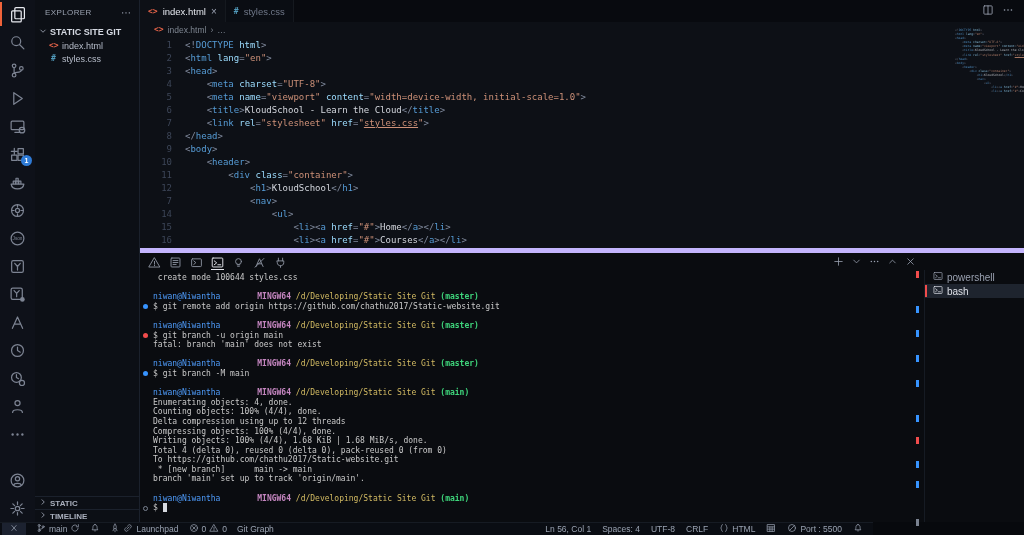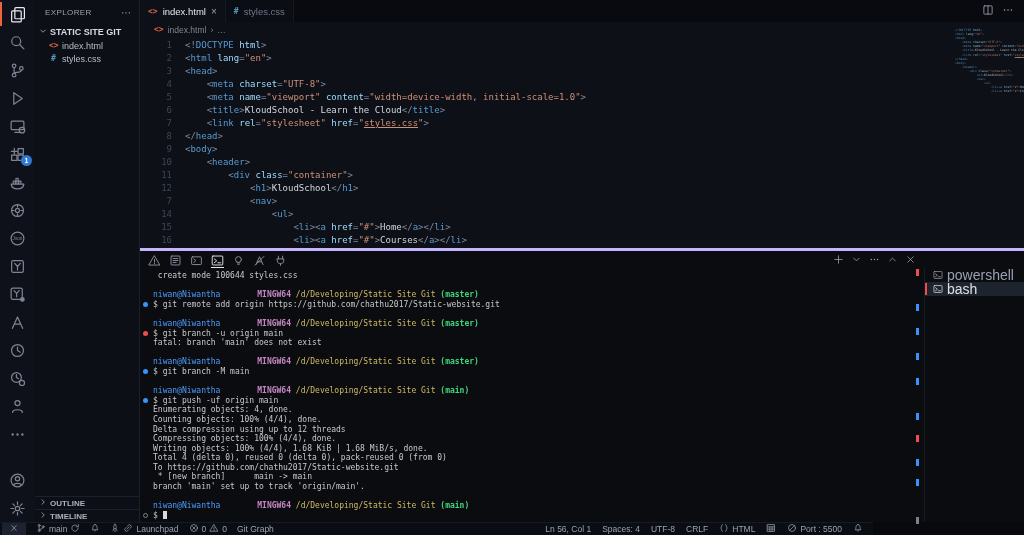--- a/index.html
+++ b/index.html
@@ -42,41 +42,41 @@
   .editor-code { position:absolute; left:0; top:39px; right:70px; bottom:0; font-family:"DejaVu Sans Mono", monospace; font-size:9px; cursor:text; }
   .code-line { height:13px; line-height:13px; white-space:pre; display:flex; }
   .code-line .ln { width:32px; text-align:right; color:#3d4658; flex:0 0 auto; }
   .code-line .lc { padding-left:13px;text-align:center; }
   .tk-p { color:#808a9d; } .tk-t { color:#569cd6; } .tk-a { color:#9cdcfe; }
   .tk-s { color:#ce9178; } .tk-x { color:#d4d7de; } .tk-w { color:#d4d7de; }
   .tk-us { color:#ce9178; text-decoration:underline; }
   .minimap { position:absolute; right:14px; top:28px; width:55px; font-family:"DejaVu Sans Mono", monospace; font-size:3px; line-height:4.1px; white-space:pre; opacity:.8; cursor:pointer; }
 
   
-  .panel { position:absolute; left:140px; top:248px; right:0; height:274px; background:#0a0c10; border-top:3px solid #c4b5fd; }
+  .panel { position:absolute; left:140px; top:248px; right:0; height:274px; background:#0a0c10; border-top:5px solid #c4b5fd; }
   .panel-header { position:absolute; left:0; top:0; right:0; height:17px; display:flex; align-items:center; padding-left:8px; gap:8px; color:#8a919e; }
   .ph-icon { position:relative; width:13px; height:13px; cursor:pointer; }
   .ph-icon svg { width:13px; height:13px; }
   .ph-icon.active { color:#e6e8ee; }
   .ph-icon.active::after { content:""; position:absolute; left:0; right:0; bottom:-2px; height:1px; background:#e6e8ee; }
   .panel-actions { margin-left:auto; display:flex; align-items:center; gap:7px; padding-right:108px; color:#9aa1b0; }
   .panel-actions svg { width:11px; height:11px; cursor:pointer; }
   .terminal { position:absolute; left:0; top:20px; width:778px; bottom:2px; font-family:"DejaVu Sans Mono", monospace; font-size:8px; color:#c9c9c9; cursor:text; }
   .term-line { position:relative; height:9.6px; line-height:9.6px; white-space:pre; padding-left:13px; }
   .tm-u { color:#4e9bfa; font-weight:normal; } .tm-m { color:#c586c0; font-weight:bold;padding-left:32px; }
   .tm-y { color:#d3bb63; font-weight:normal; } .tm-g { color:#3fd67c; font-weight:bold; }
   .tm-w { color:#c9c9c9; }
   .deco { position:absolute; left:3px; top:2.3px; width:5px; height:5px; border-radius:50%; }
   .deco.b { background:#3794ff; } .deco.r { background:#f14c4c; }
   .deco.o { background:transparent; border:1px solid #7a8materia08; border:1px solid #7a8290; }
   .cursor-block { display:inline-block; width:4.8px; height:8.6px; background:#d7dae0; vertical-align:-1.5px; }
   .term-ruler { position:absolute; left:775px; top:0; bottom:0; width:5px; }
   .term-ruler i { position:absolute; left:1px; width:3px; height:7px; display:block; }
   .termlist { position:absolute; left:784px; top:17px; right:0; bottom:0; border-left:1px solid #161b23; }
-  .tl-row { position:relative; height:14px; display:flex; align-items:center; gap:4px; padding-left:8px; font-size:14px; color:#9aa1b0; cursor:pointer; }
+  .tl-row { position:relative; height:14px; display:flex; align-items:center; gap:4px; padding-left:8px; font-size:10px; color:#9aa1b0; cursor:pointer; }
   .tl-row.active { background:#1e242e; color:#dde0e7; }
   .tl-row.err::before { content:""; position:absolute; left:0; top:1px; bottom:1px; width:2px; background:#f14c4c; }
   .tl-row svg { width:10px; height:10px; }
 
   
   .statusbar { position:absolute; left:0; bottom:0; width:873px; height:13px; background:#0a0d13; border-top:1px solid #161b23; display:flex; align-items:flex-start; font-size:8.5px; color:#9aa3b2; }
   .st-group { display:flex; align-items:center; height:100%; }
   .st-left { padding-left:2px; gap:10px; }
   .st-right { margin-left:auto; gap:11px; padding-right:10px; }
   .st-item { display:flex; align-items:center; gap:3px; height:100%; cursor:pointer; white-space:nowrap; }
@@ -228,21 +228,21 @@
         <div class="sb-file">
           <span class="fi css">#</span>
           <span>styles.css</span>
         </div>
       </div>
     <div class="sb-bottom">
       <div class="sb-section">
         <span><svg viewBox="0 0 16 16" fill="none" stroke="currentColor" stroke-width="1.4">
               <path d="M6 4 L10 8 L6 12"></path>
             </svg></span>
-        <span>OUTLINE</span>
+        <span>STATIC</span>
       </div>
       <div class="sb-section">
         <span><svg viewBox="0 0 16 16" fill="none" stroke="currentColor" stroke-width="1.4">
               <path d="M6 4 L10 8 L6 12"></path>
             </svg></span>
         <span>TIMELINE</span>
       </div>
     </div>
   </div>
 
@@ -354,21 +354,20 @@
         <div class="term-line"><span class="deco b"></span><span class="tm-w">$ git remote add origin https://github.com/chathu2017/Static-website.git</span></div>
         <div class="term-line"></div>
         <div class="term-line"><span class="tm-u">niwan@Niwantha</span><span class="tm-w"> </span><span class="tm-m">MINGW64</span><span class="tm-w"> </span><span class="tm-y">/d/Developing/Static Site Git</span><span class="tm-w"> </span><span class="tm-g">(master)</span></div>
         <div class="term-line"><span class="deco r"></span><span class="tm-w">$ git branch -u origin main</span></div>
         <div class="term-line"><span class="tm-w">fatal: branch 'main' does not exist</span></div>
         <div class="term-line"></div>
         <div class="term-line"><span class="tm-u">niwan@Niwantha</span><span class="tm-w"> </span><span class="tm-m">MINGW64</span><span class="tm-w"> </span><span class="tm-y">/d/Developing/Static Site Git</span><span class="tm-w"> </span><span class="tm-g">(master)</span></div>
         <div class="term-line"><span class="deco b"></span><span class="tm-w">$ git branch -M main</span></div>
         <div class="term-line"></div>
         <div class="term-line"><span class="tm-u">niwan@Niwantha</span><span class="tm-w"> </span><span class="tm-m">MINGW64</span><span class="tm-w"> </span><span class="tm-y">/d/Developing/Static Site Git</span><span class="tm-w"> </span><span class="tm-g">(main)</span></div>
-        <div class="term-line"><span class="deco b"></span><span class="tm-w">$ git push -uf origin main</span></div>
         <div class="term-line"><span class="tm-w">Enumerating objects: 4, done.</span></div>
         <div class="term-line"><span class="tm-w">Counting objects: 100% (4/4), done.</span></div>
         <div class="term-line"><span class="tm-w">Delta compression using up to 12 threads</span></div>
         <div class="term-line"><span class="tm-w">Compressing objects: 100% (4/4), done.</span></div>
         <div class="term-line"><span class="tm-w">Writing objects: 100% (4/4), 1.68 KiB | 1.68 MiB/s, done.</span></div>
         <div class="term-line"><span class="tm-w">Total 4 (delta 0), reused 0 (delta 0), pack-reused 0 (from 0)</span></div>
         <div class="term-line"><span class="tm-w">To https://github.com/chathu2017/Static-website.git</span></div>
         <div class="term-line"><span class="tm-w"> * [new branch]      main -&gt; main</span></div>
         <div class="term-line"><span class="tm-w">branch 'main' set up to track 'origin/main'.</span></div>
         <div class="term-line"></div>

